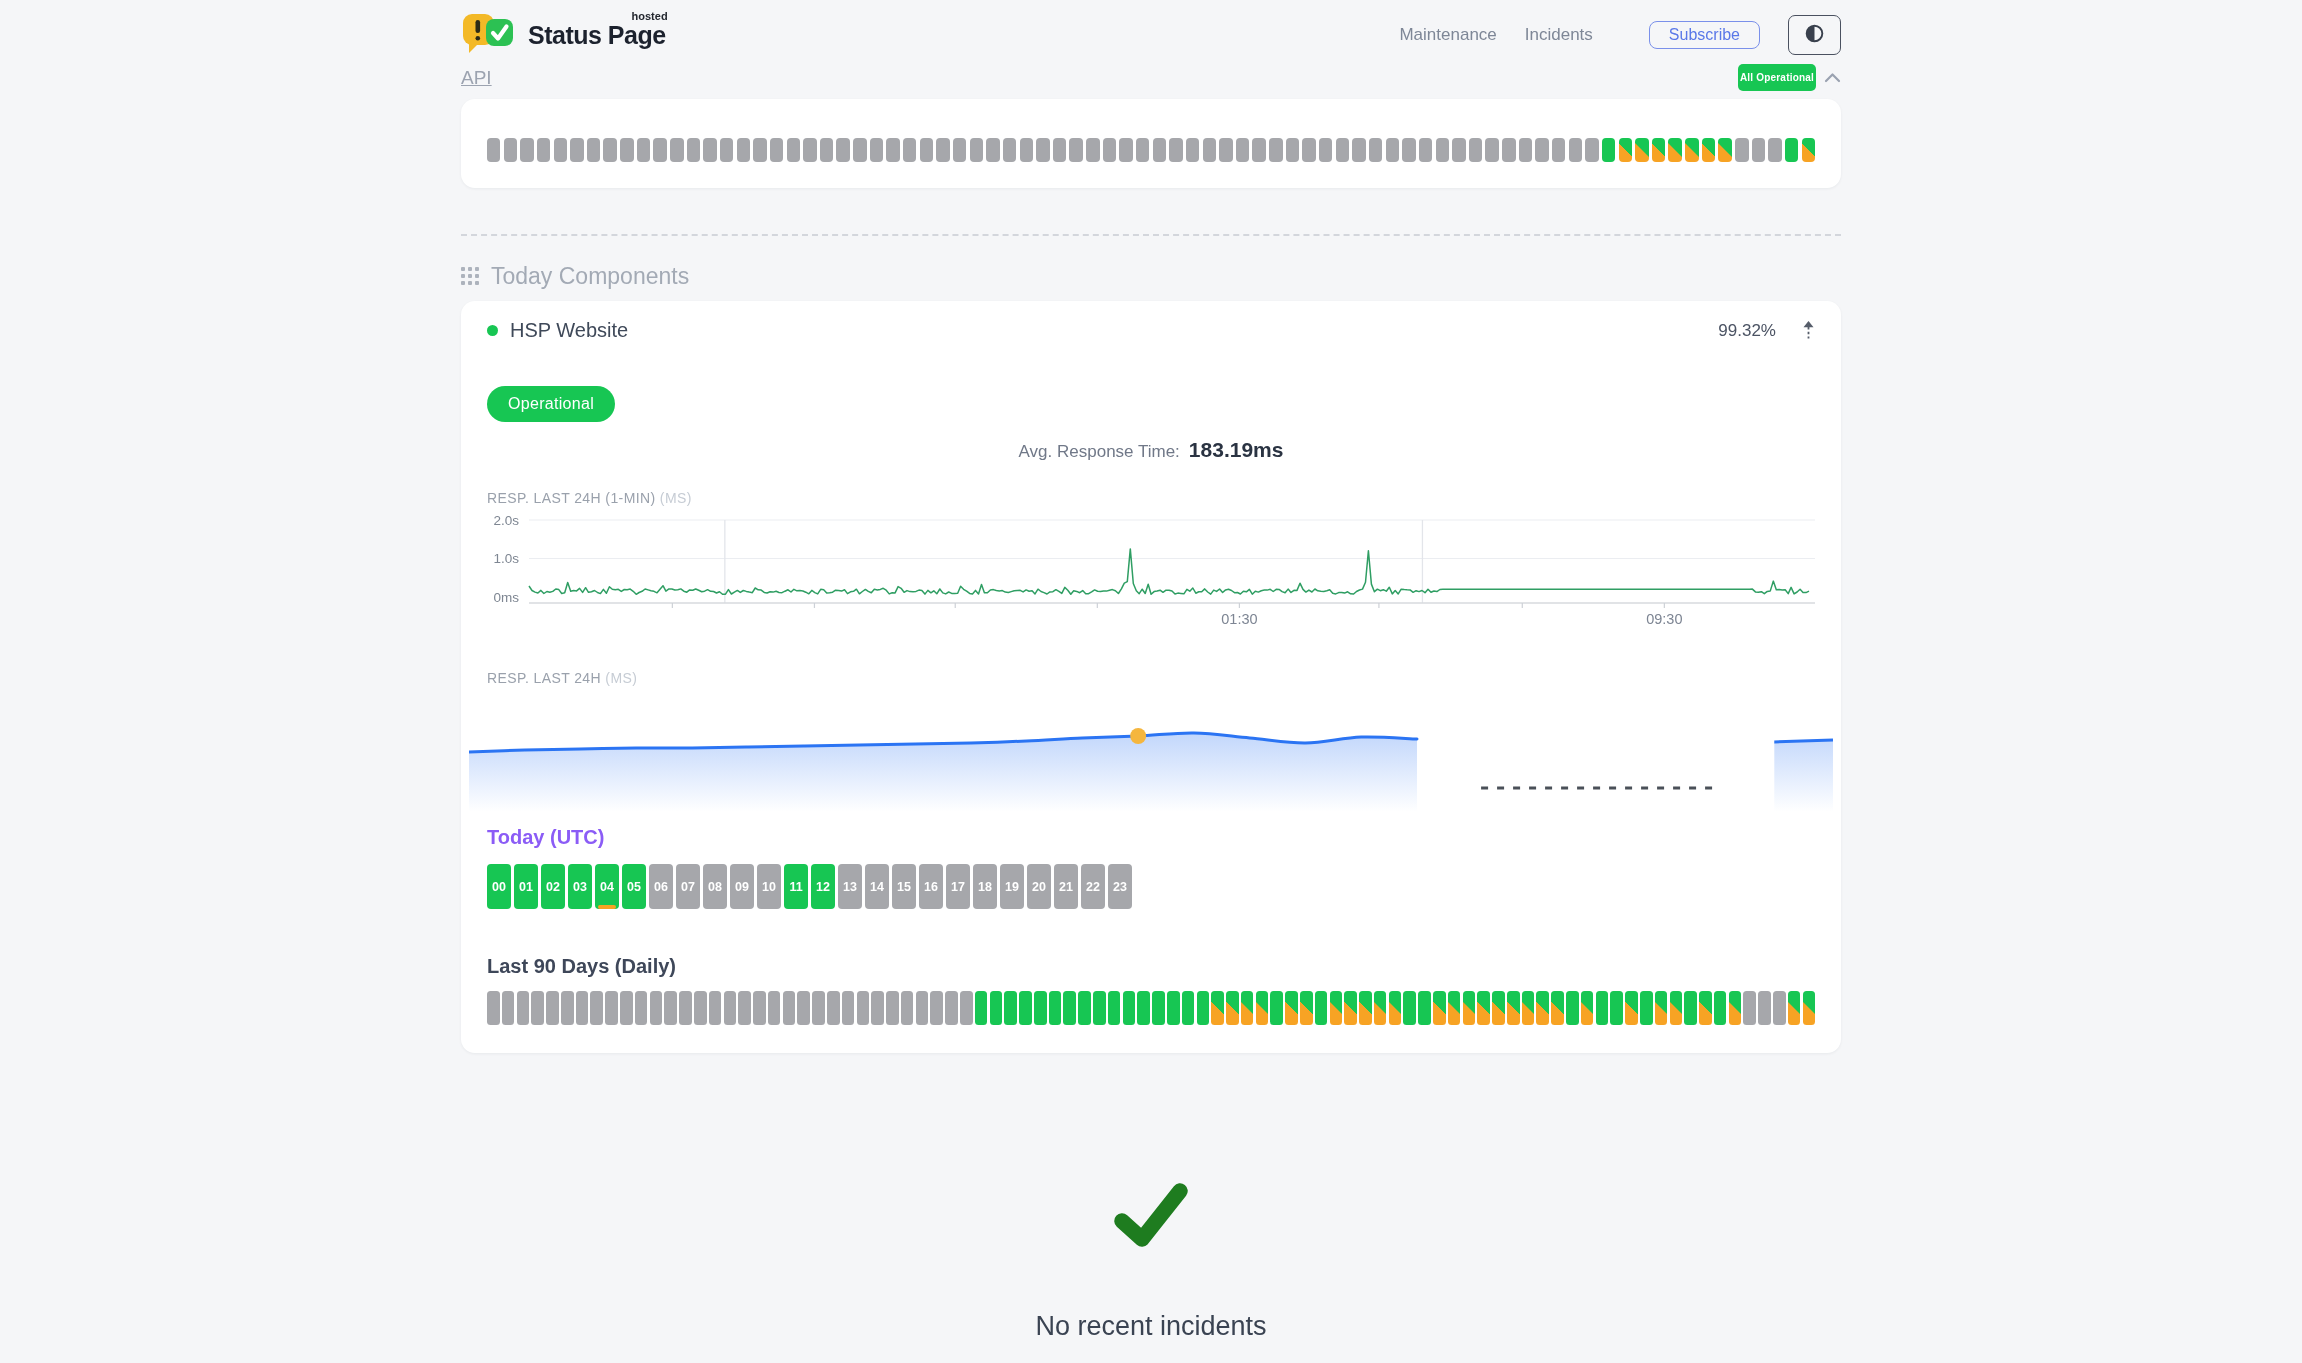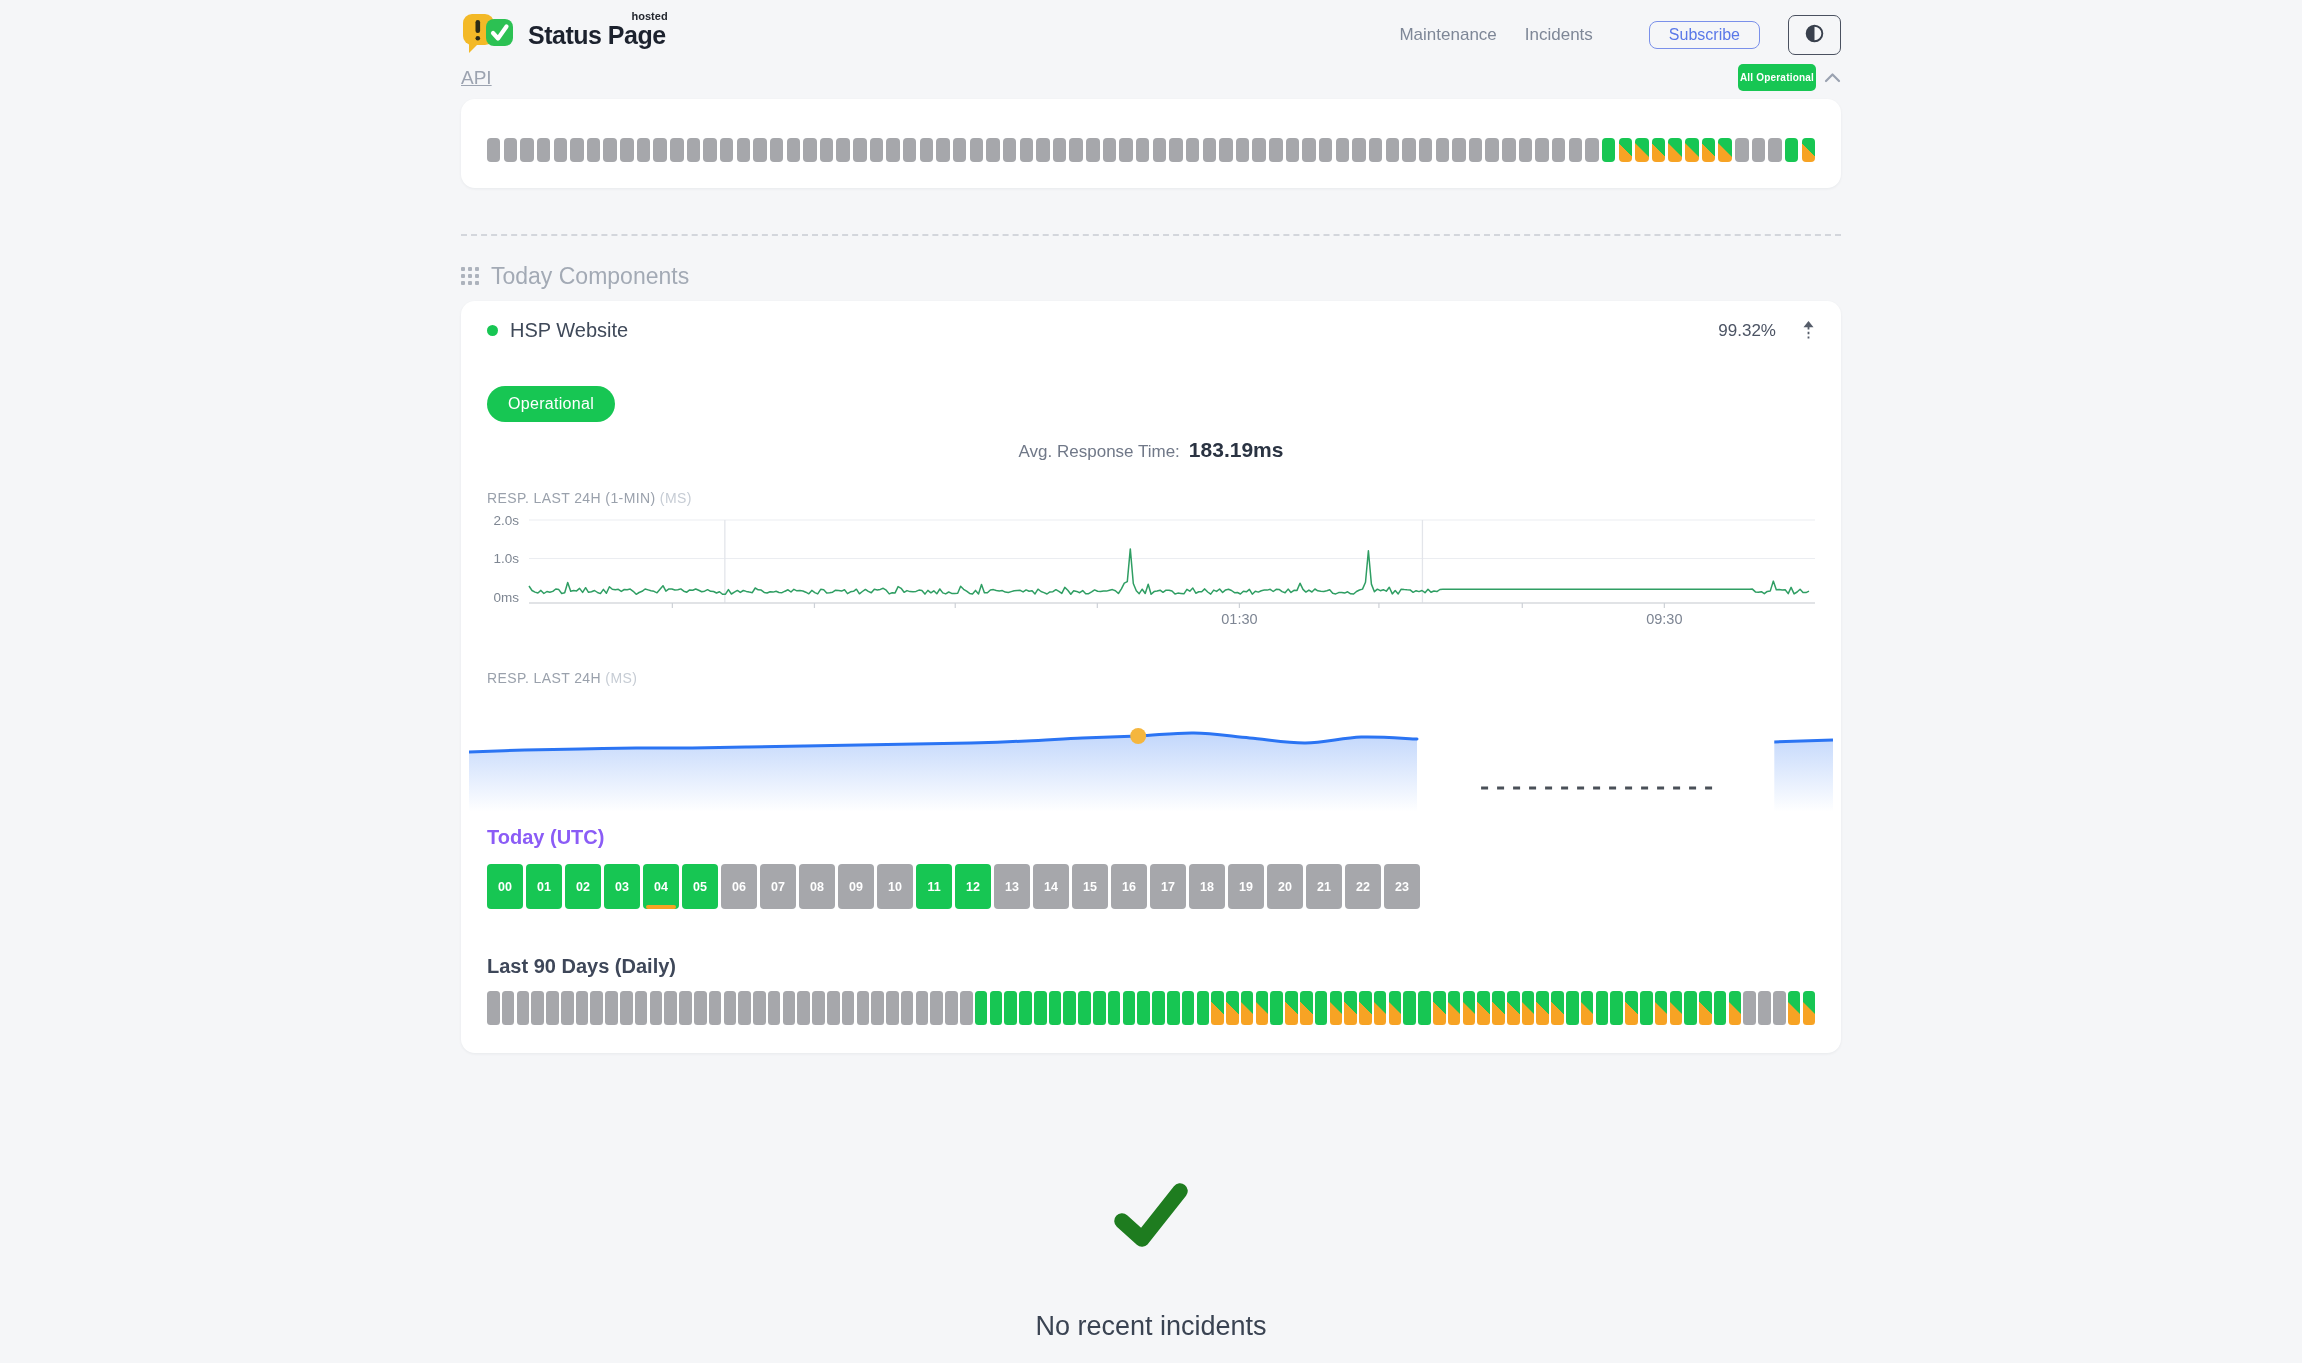--- a/index.html
+++ b/index.html
@@ -44,21 +44,21 @@
   .avg-row{margin-top:16px;display:flex;align-items:baseline;justify-content:center;}
   .avg-label{font-size:17px;color:#707888;}
   .avg-value{font-size:21px;font-weight:700;color:#2a3342;margin-left:9px;}
   .chart-caption{margin-top:28px;font-size:14px;color:#9aa1ac;letter-spacing:.4px;font-weight:500;}
   .chart-caption .unit{color:#c6ccd4;}
   .chart-caption.second{margin-top:40px;}
   #chart1{display:block;margin-top:6px;}
   #chart2{display:block;margin-top:4px;margin-left:-18px;}
   .sub-title{margin-top:10px;font-size:20px;font-weight:600;color:#8b5cf6;}
   .hours-row{display:flex;gap:3px;margin-top:15px;}
-  .hour{width:36px;height:45px;border-radius:4px;position:relative;display:flex;align-items:center;justify-content:center;color:#fff;font-size:12.5px;font-weight:600;}
+  .hour{width:24px;height:45px;border-radius:4px;position:relative;display:flex;align-items:center;justify-content:center;color:#fff;font-size:12.5px;font-weight:600;}
   .hour-strip{position:absolute;bottom:0;left:3px;right:3px;height:4px;background:#f7a324;border-radius:2px;}
   .daily-title{margin-top:46px;font-size:20px;font-weight:600;color:#3e4759;}
   .days-row{display:flex;gap:2.2px;margin-top:13px;}
   .dbar{flex:1;height:34px;border-radius:3.5px;}
   
   .footer{margin-top:128px;text-align:center;}
   .footer-title{margin-top:58px;font-size:27px;font-weight:500;color:#3a4352;}
 </style>
 </head>
 <body>

